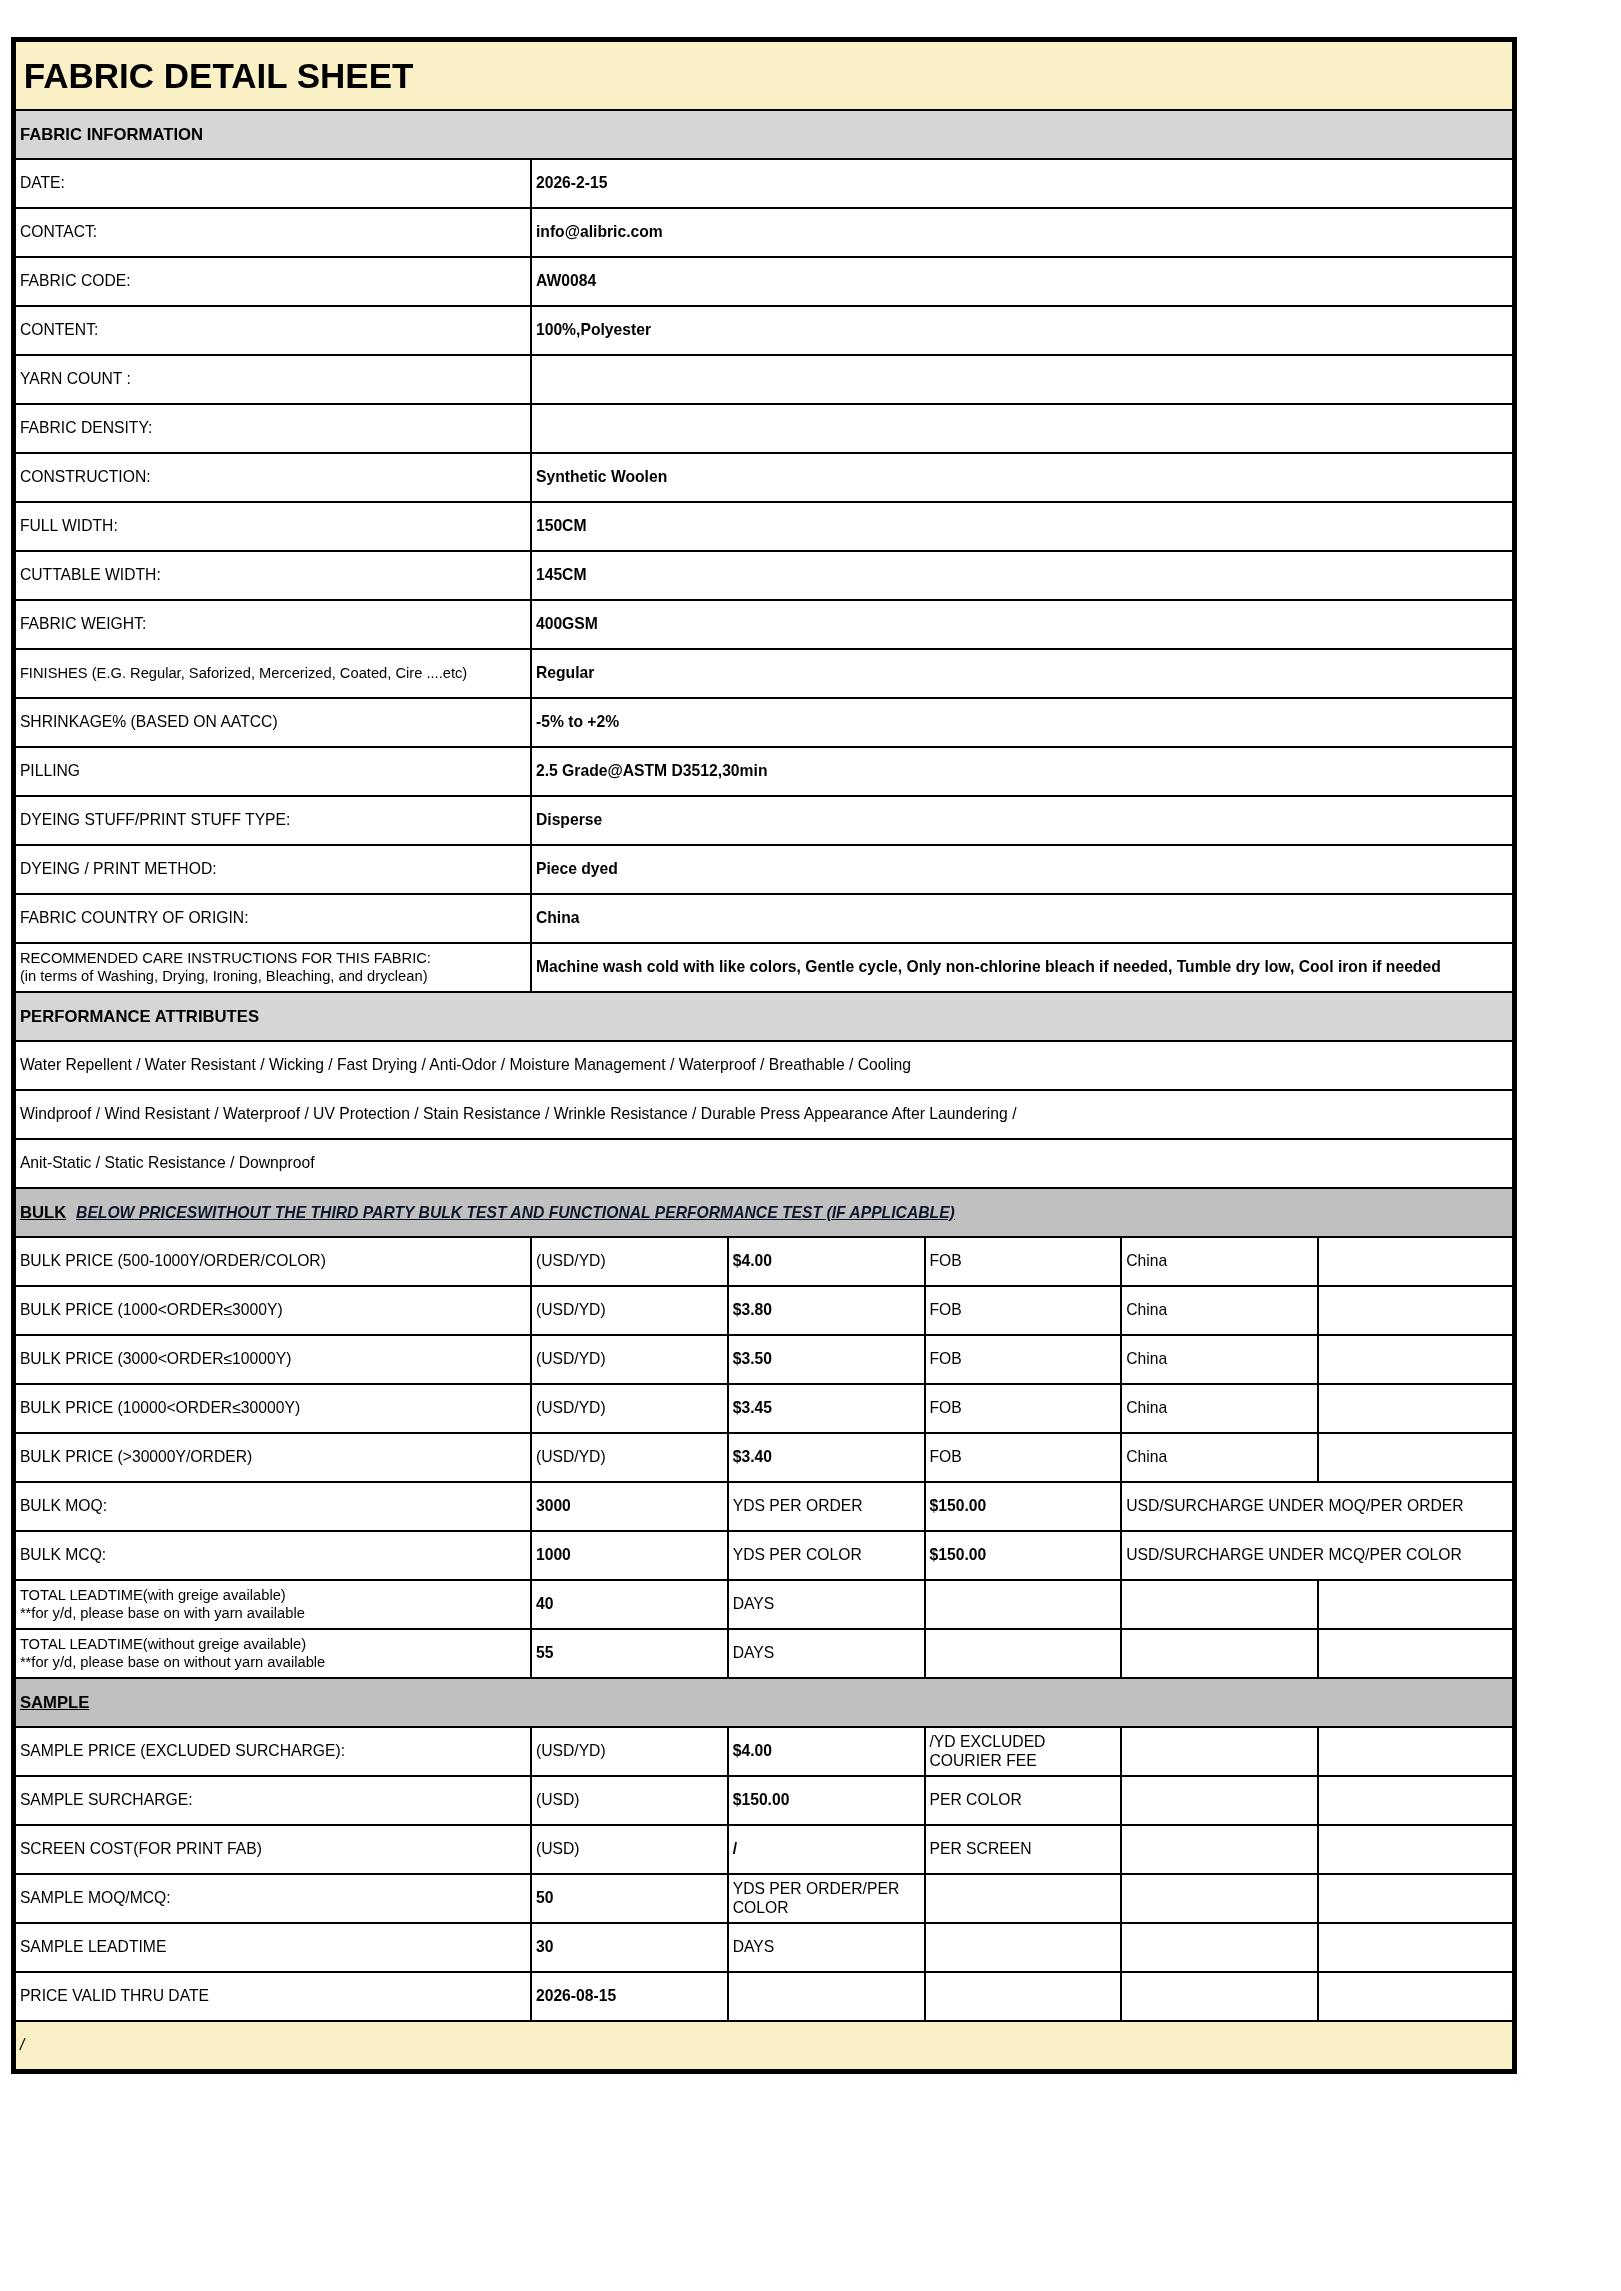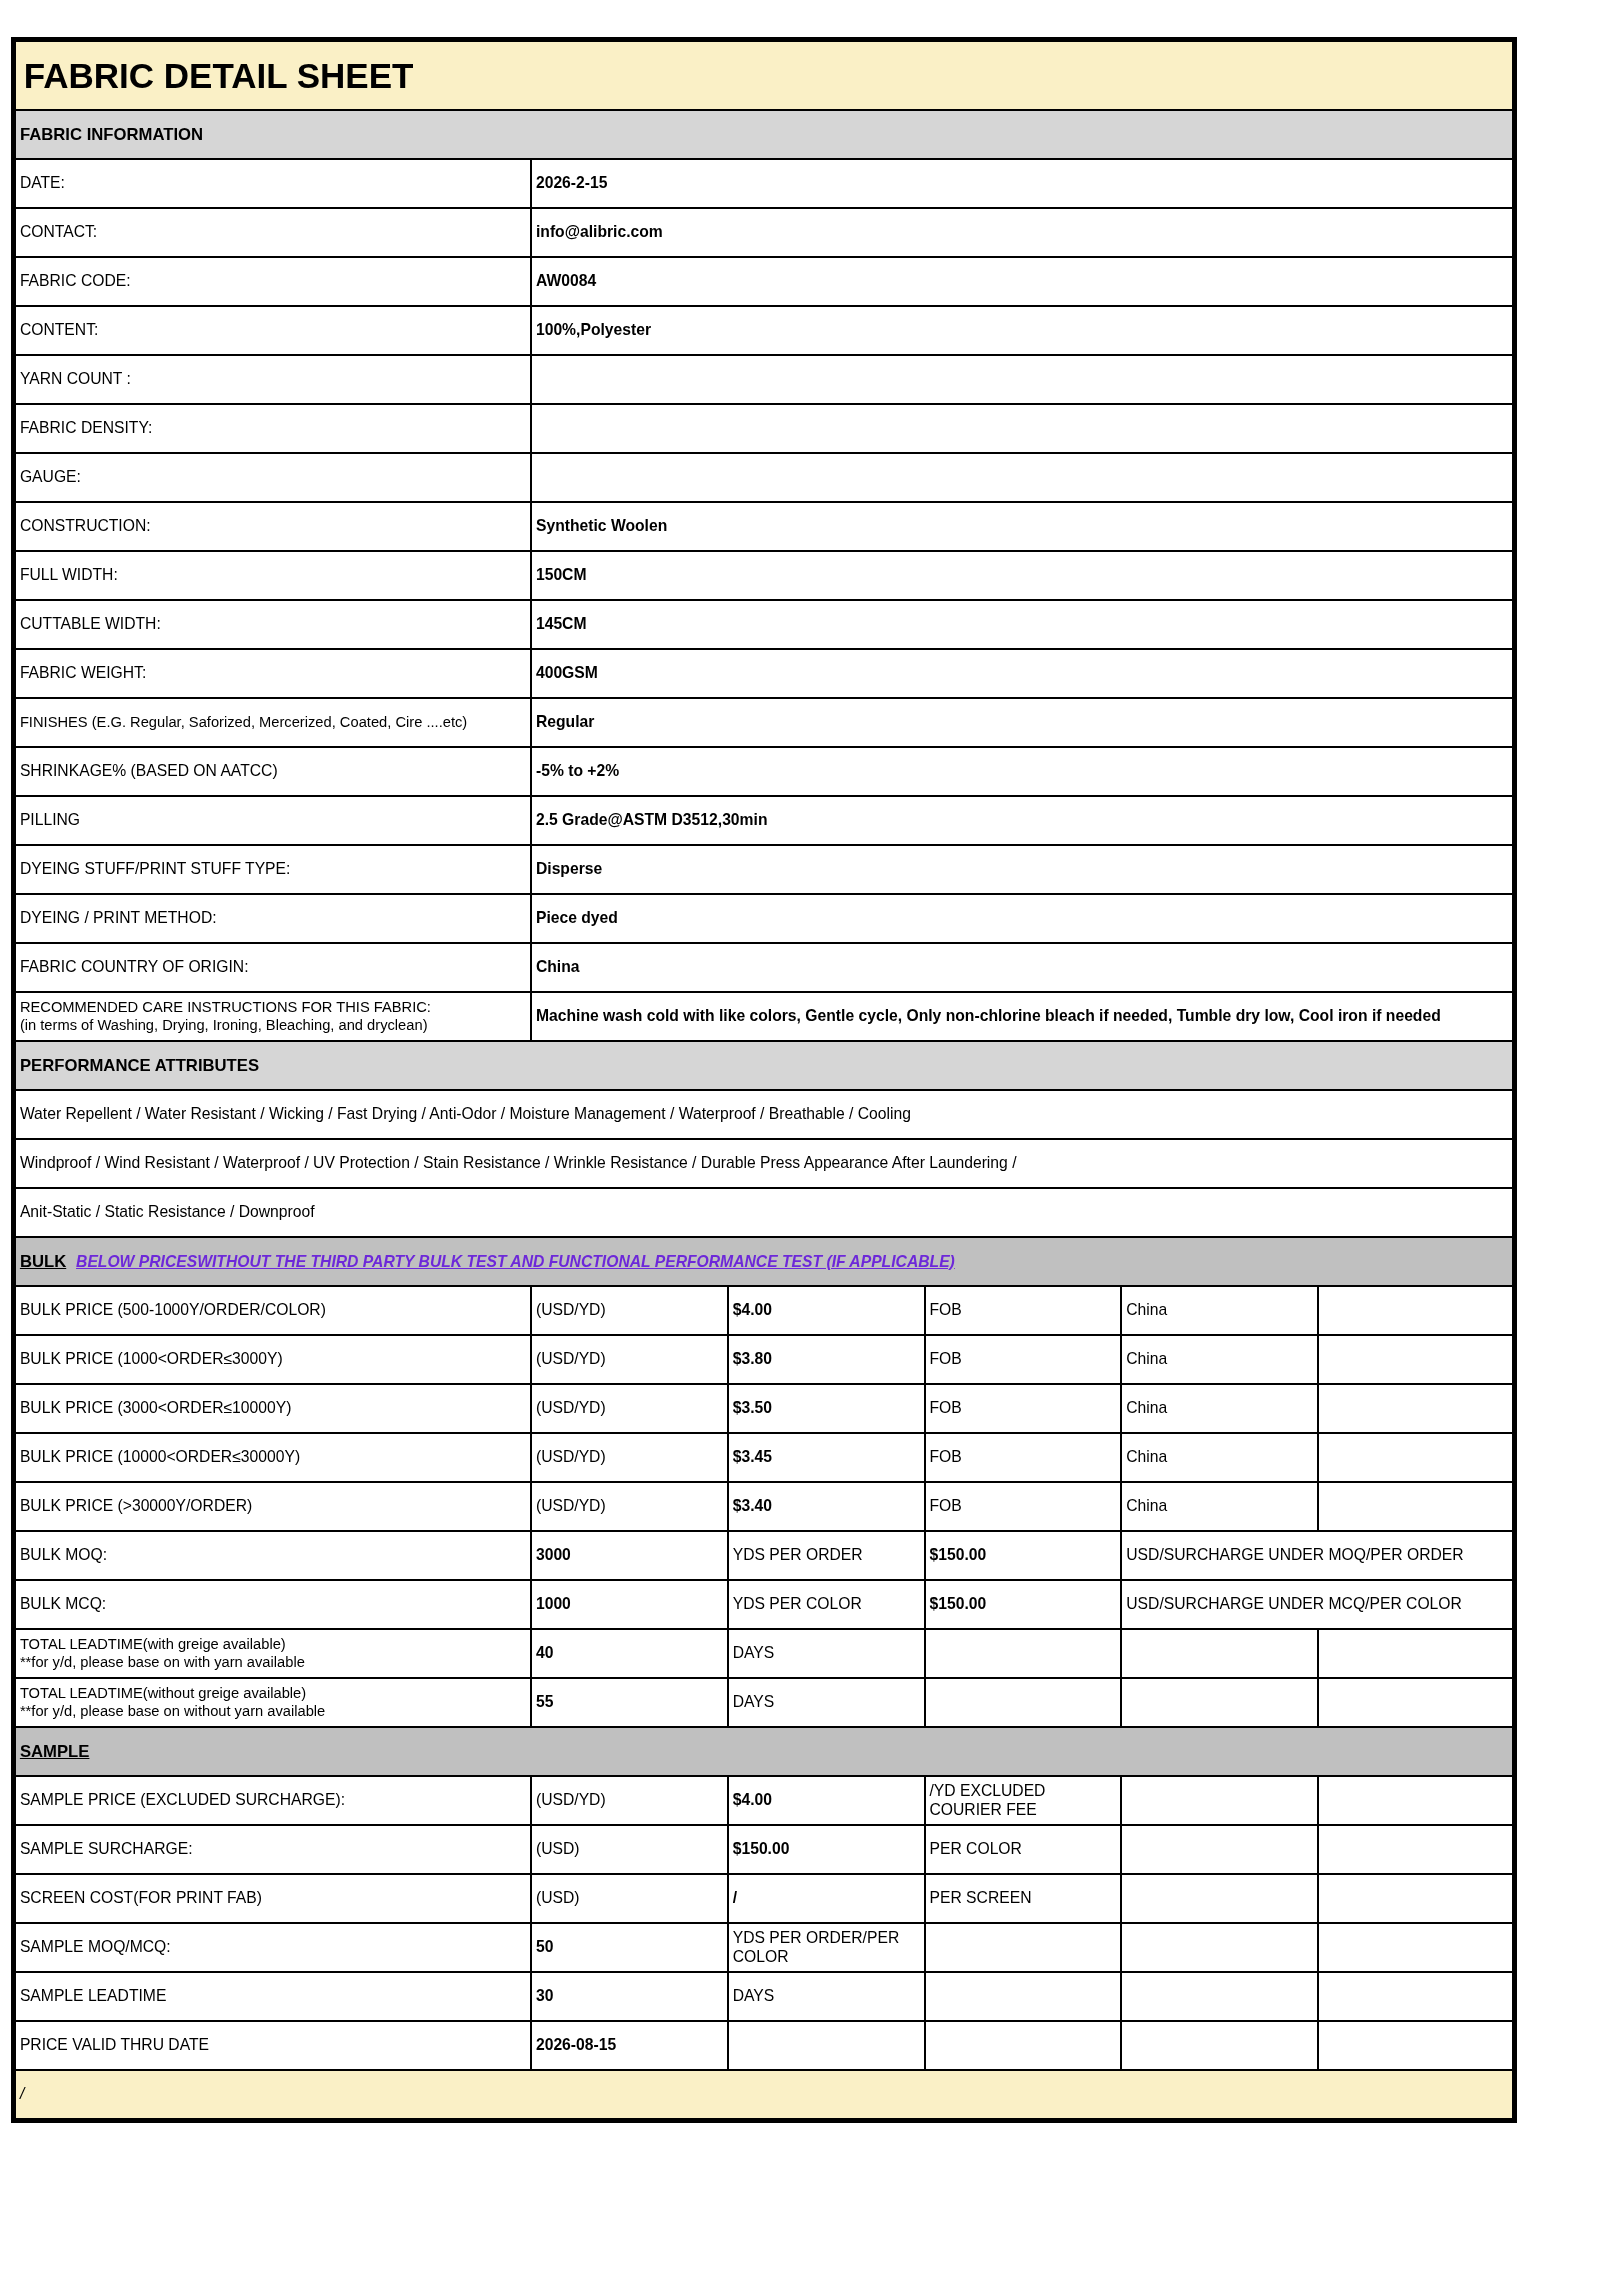--- a/index.html
+++ b/index.html
@@ -9,21 +9,21 @@
   td{border:2px solid #000;padding:2px 3.9px;vertical-align:middle;font-size:15.7px;line-height:1.18;overflow:hidden;}
   tr.std td{height:43px;}
   tr.title-row td{height:63px;background:#FAF0C6;font-size:35px;font-weight:700;padding-left:7.8px;border-bottom:2.9px solid #000;}
   tr.sec td{background:#D6D6D6;font-weight:700;font-size:16.7px;border-top:2.9px solid #000;border-bottom:2.9px solid #000;}
   tr.subsec td{background:#C0C0C0;border-top:2.9px solid #000;border-bottom:2.9px solid #000;}
   .lbl{font-weight:400;}
   .val{font-weight:700;}
   .plain{font-weight:400;}
   .small{font-size:14.7px;}
   .bulk-label{font-weight:700;font-size:16.7px;text-decoration:underline;margin-right:9.8px;}
-  .bulk-note{color:#6d28d9;font-weight:700;font-style:italic;text-decoration:underline;font-size:15.7px;}
+  .bulk-note{color:#0f172a;font-weight:700;font-style:italic;text-decoration:underline;font-size:15.7px;}
   .sample-hdr{font-weight:700;font-size:16.7px;text-decoration:underline;text-align:right;}
   tr.footer-row td{background:#FAF0C6;font-style:italic;font-weight:400;height:43px;}
   .twoline div{white-space:nowrap;}
 </style>
 </head>
 <body>
 
 <div class="sheet">
 <table>
   <colgroup>
@@ -62,24 +62,20 @@
   </tr>
   <tr class="std">
     <td class="lbl">YARN COUNT :</td>
     <td colspan="5" class="val"></td>
   </tr>
   <tr class="std">
     <td class="lbl">FABRIC DENSITY:</td>
     <td colspan="5" class="val"></td>
   </tr>
   <tr class="std">
-    <td class="lbl">GAUGE:</td>
-    <td colspan="5" class="val"></td>
-  </tr>
-  <tr class="std">
     <td class="lbl">CONSTRUCTION:</td>
     <td colspan="5" class="val">Synthetic Woolen</td>
   </tr>
   <tr class="std">
     <td class="lbl">FULL WIDTH:</td>
     <td colspan="5" class="val">150CM</td>
   </tr>
   <tr class="std">
     <td class="lbl">CUTTABLE WIDTH:</td>
     <td colspan="5" class="val">145CM</td>

